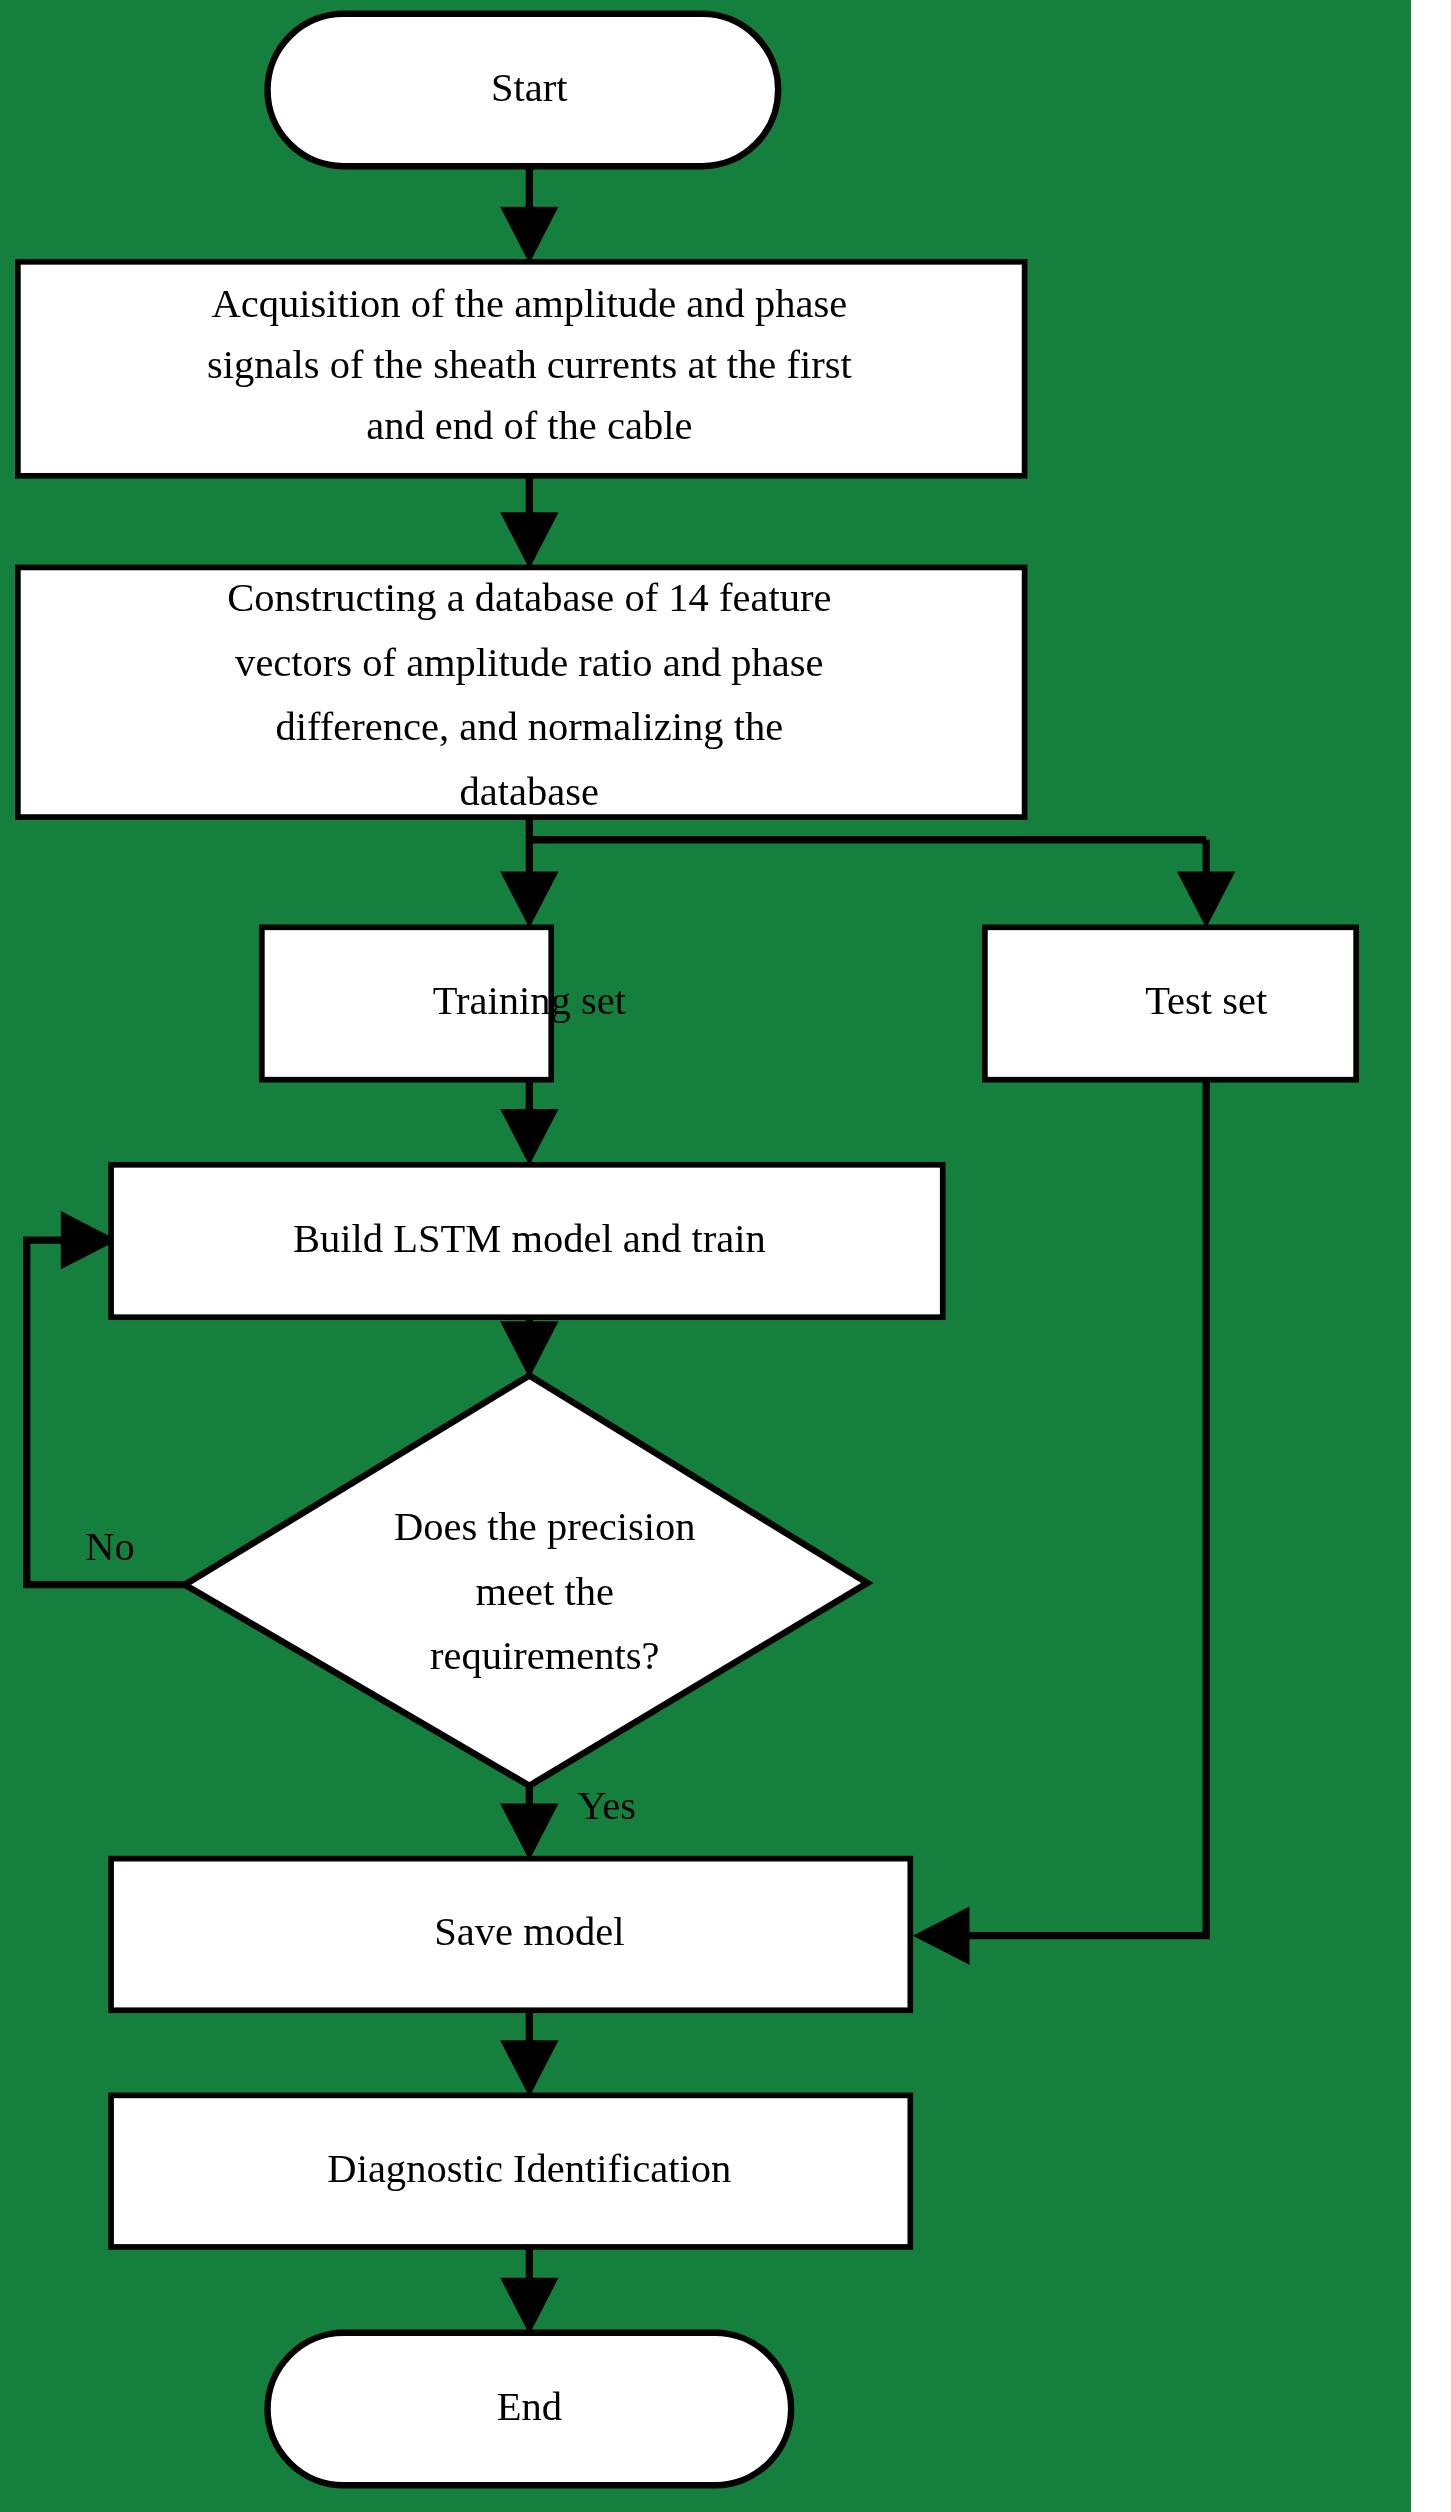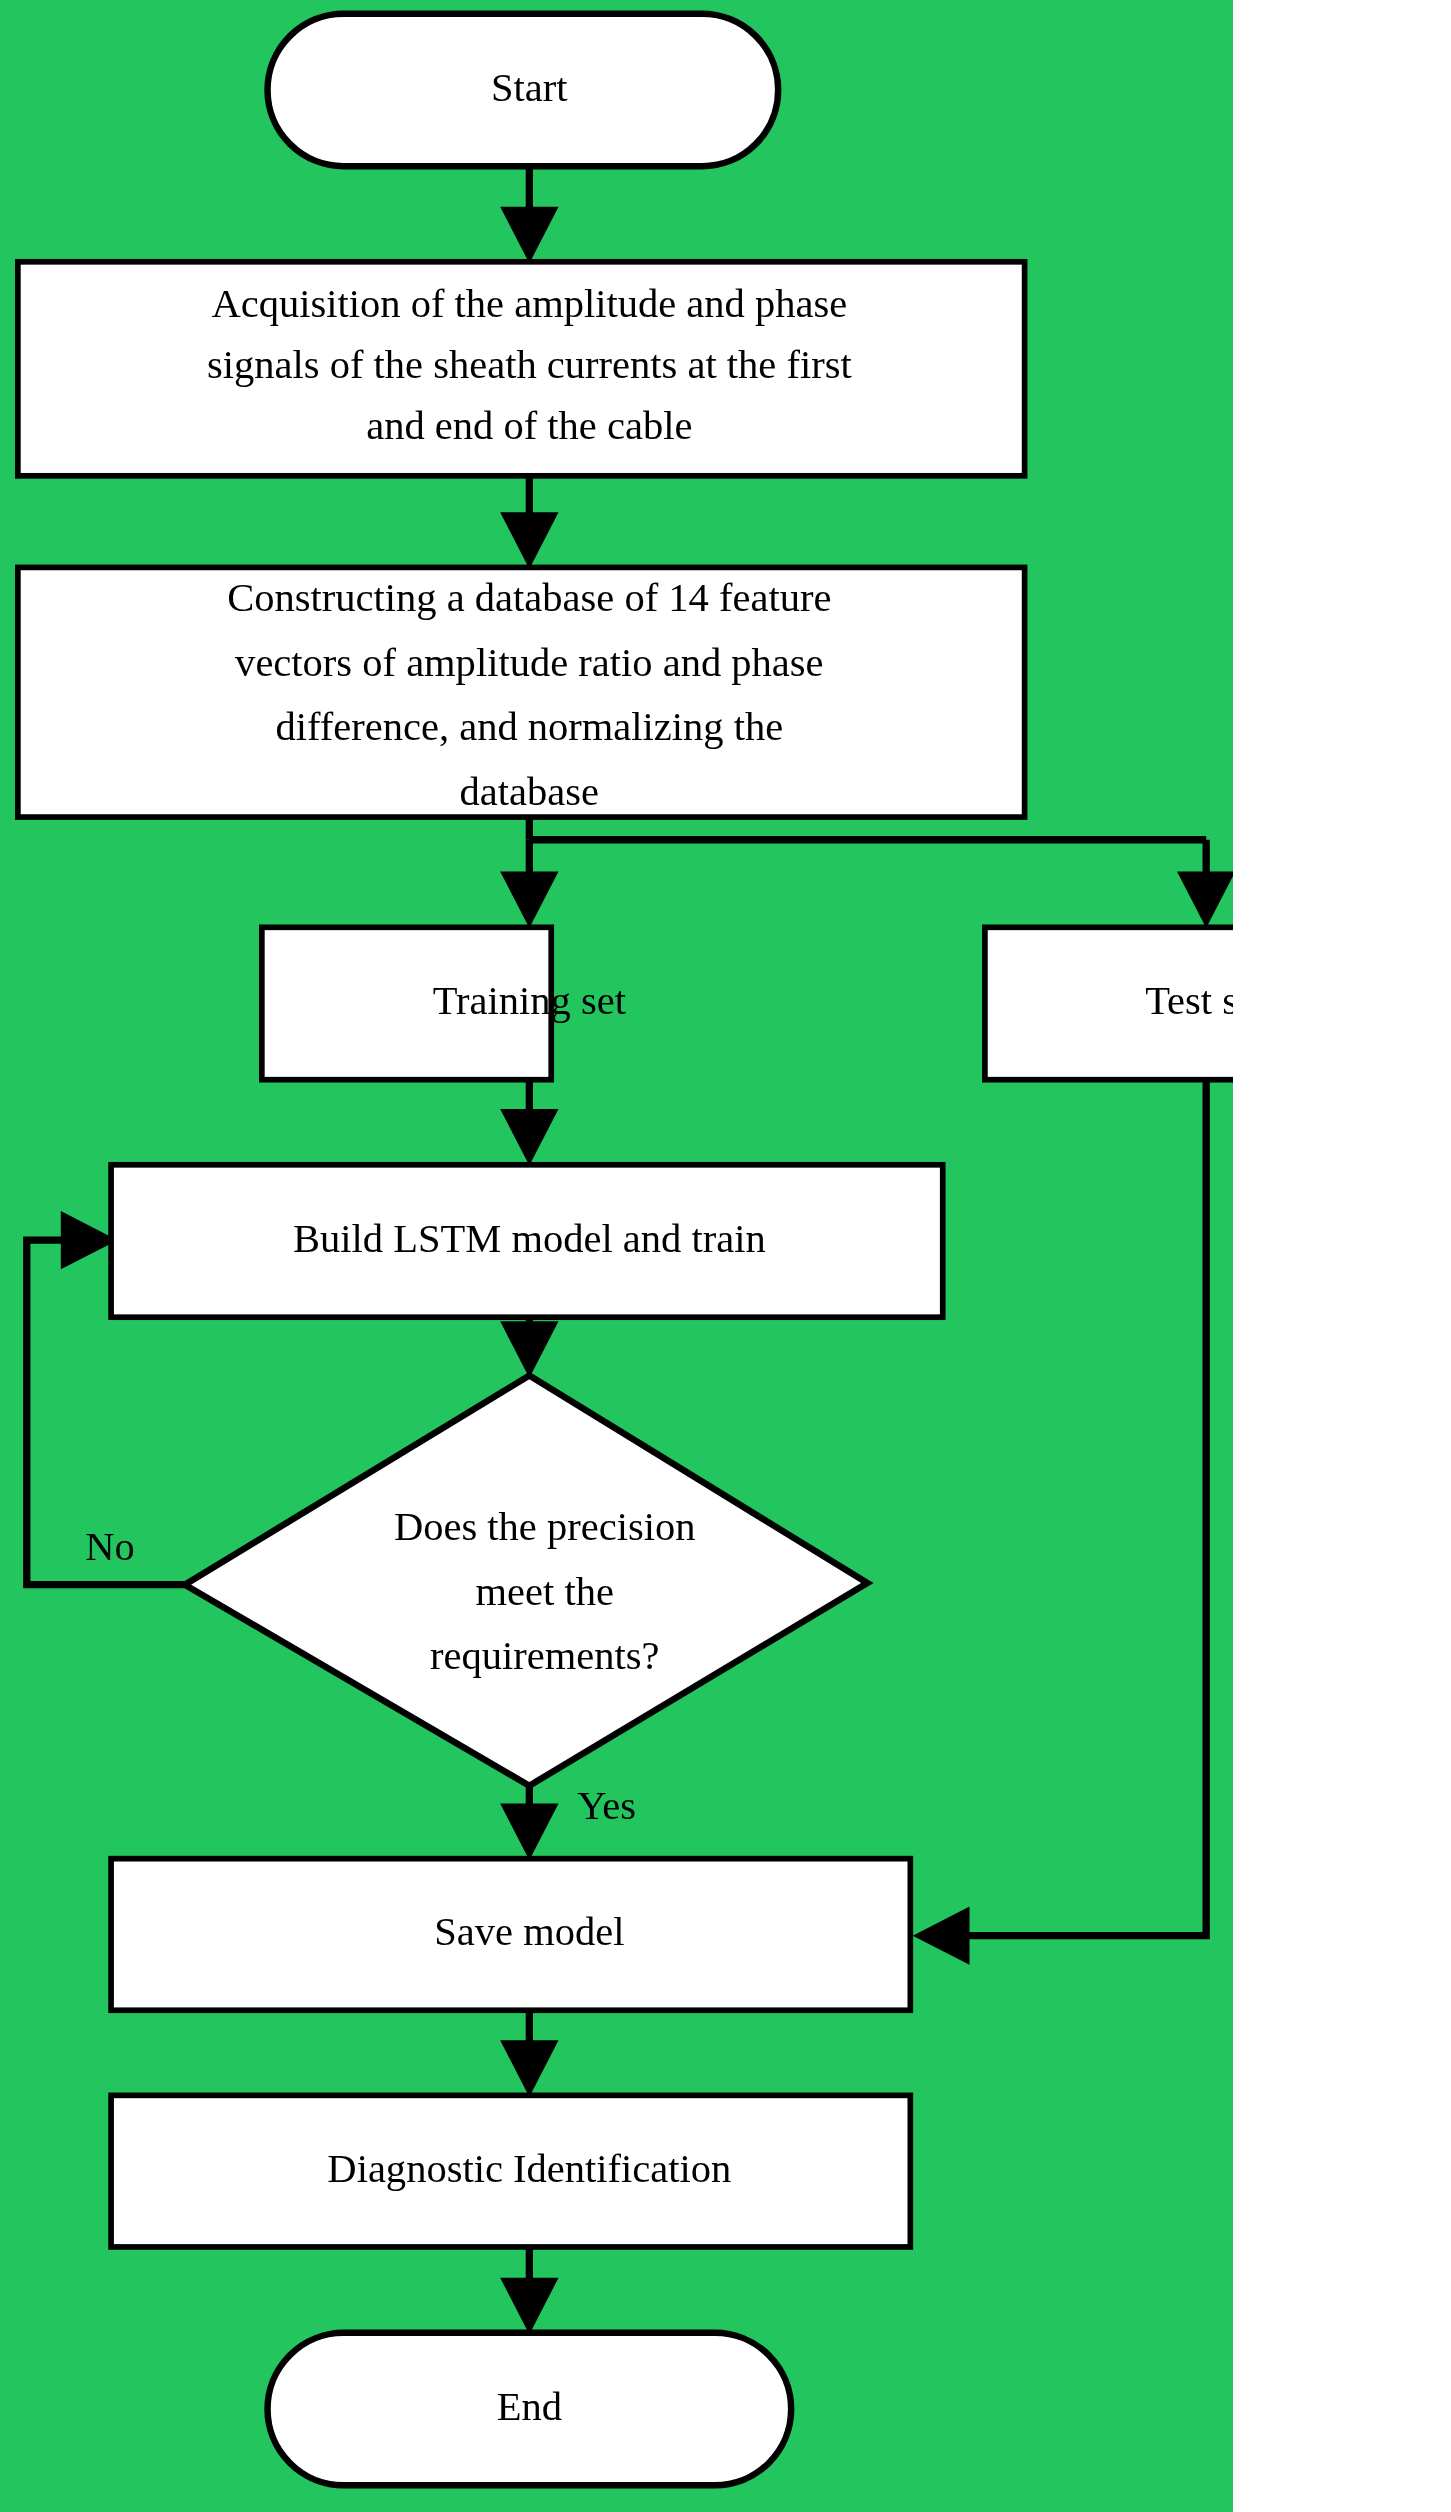--- a/index.html
+++ b/index.html
@@ -2,23 +2,23 @@
 <html style="font-size:13px"><head>
 <meta charset="utf-8">
 <style>
   html, body {
     margin: 0;
     padding: 0;
     background: #ffffff;
   }
   #flowchart-root {
     position: relative;
-    width: 1233px;
+    width: 1411px;
     height: 2512px;
-    background: #22c55e;
+    background: #15803d;
     overflow: hidden;
     font-family: "Liberation Serif", "DejaVu Serif", serif;
   }
   svg.fc-canvas {
     position: absolute;
     top: 0;
     left: 0;
     width: 1451px;
     height: 2512px;
     display: block;

